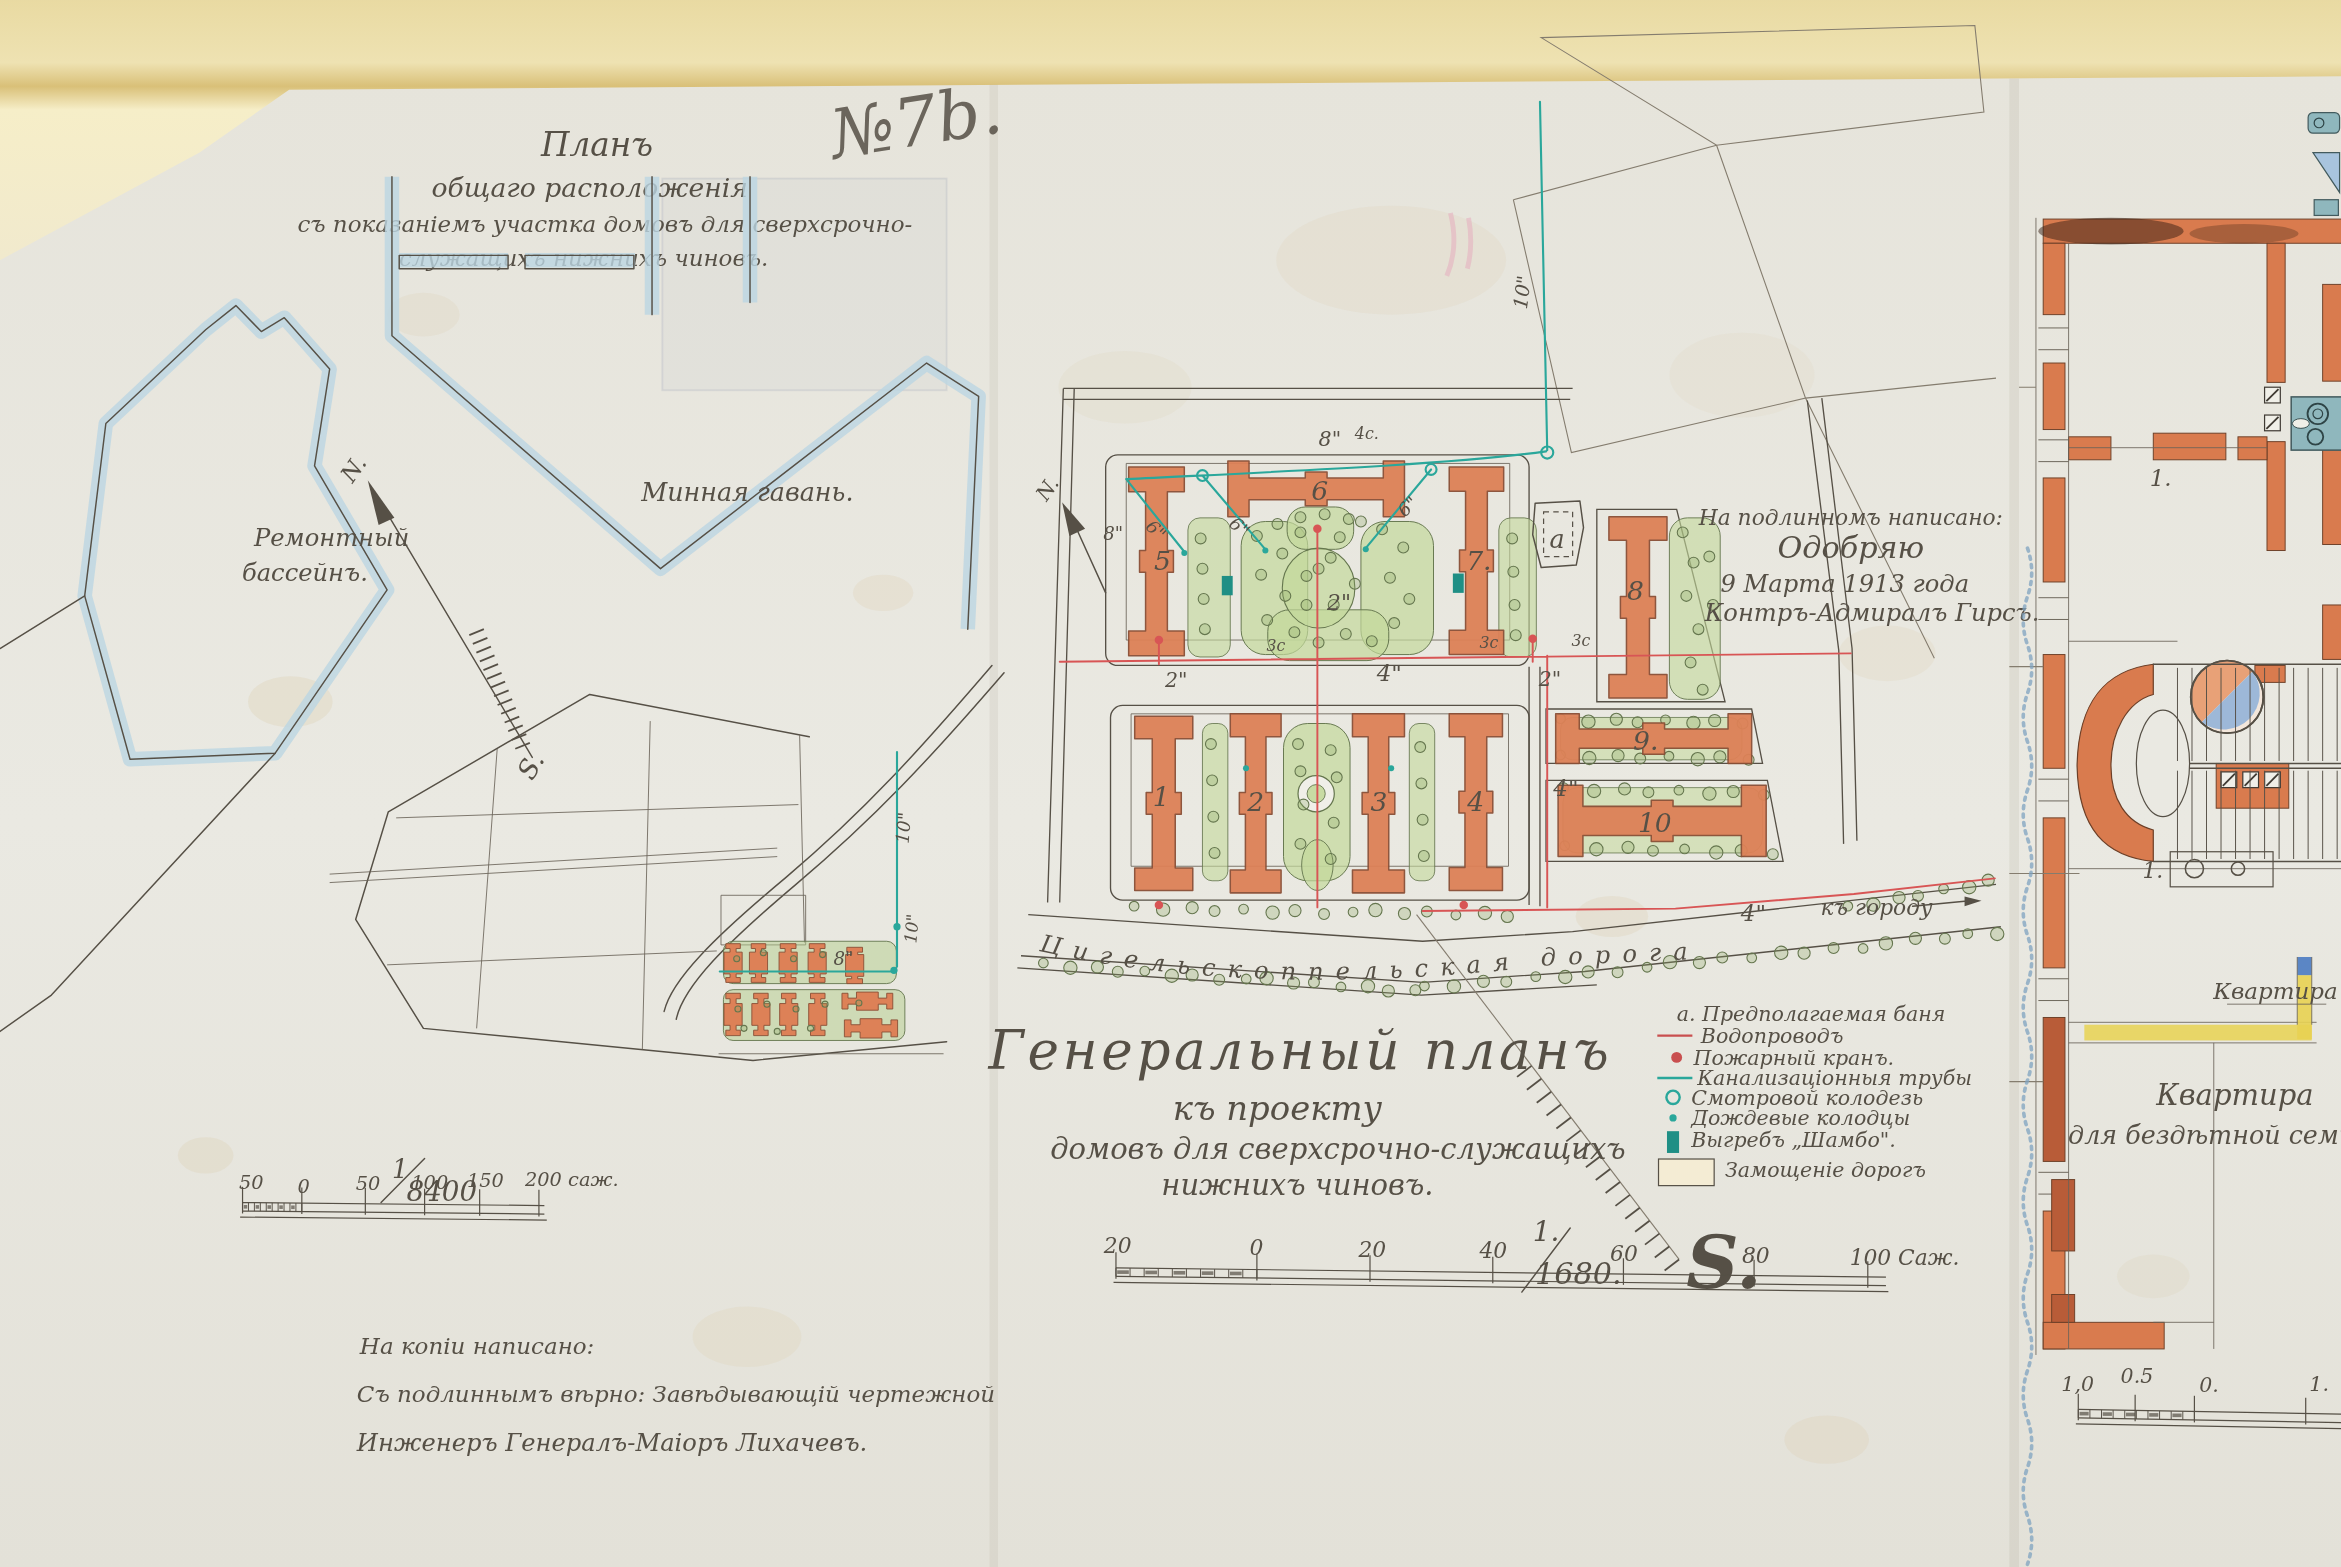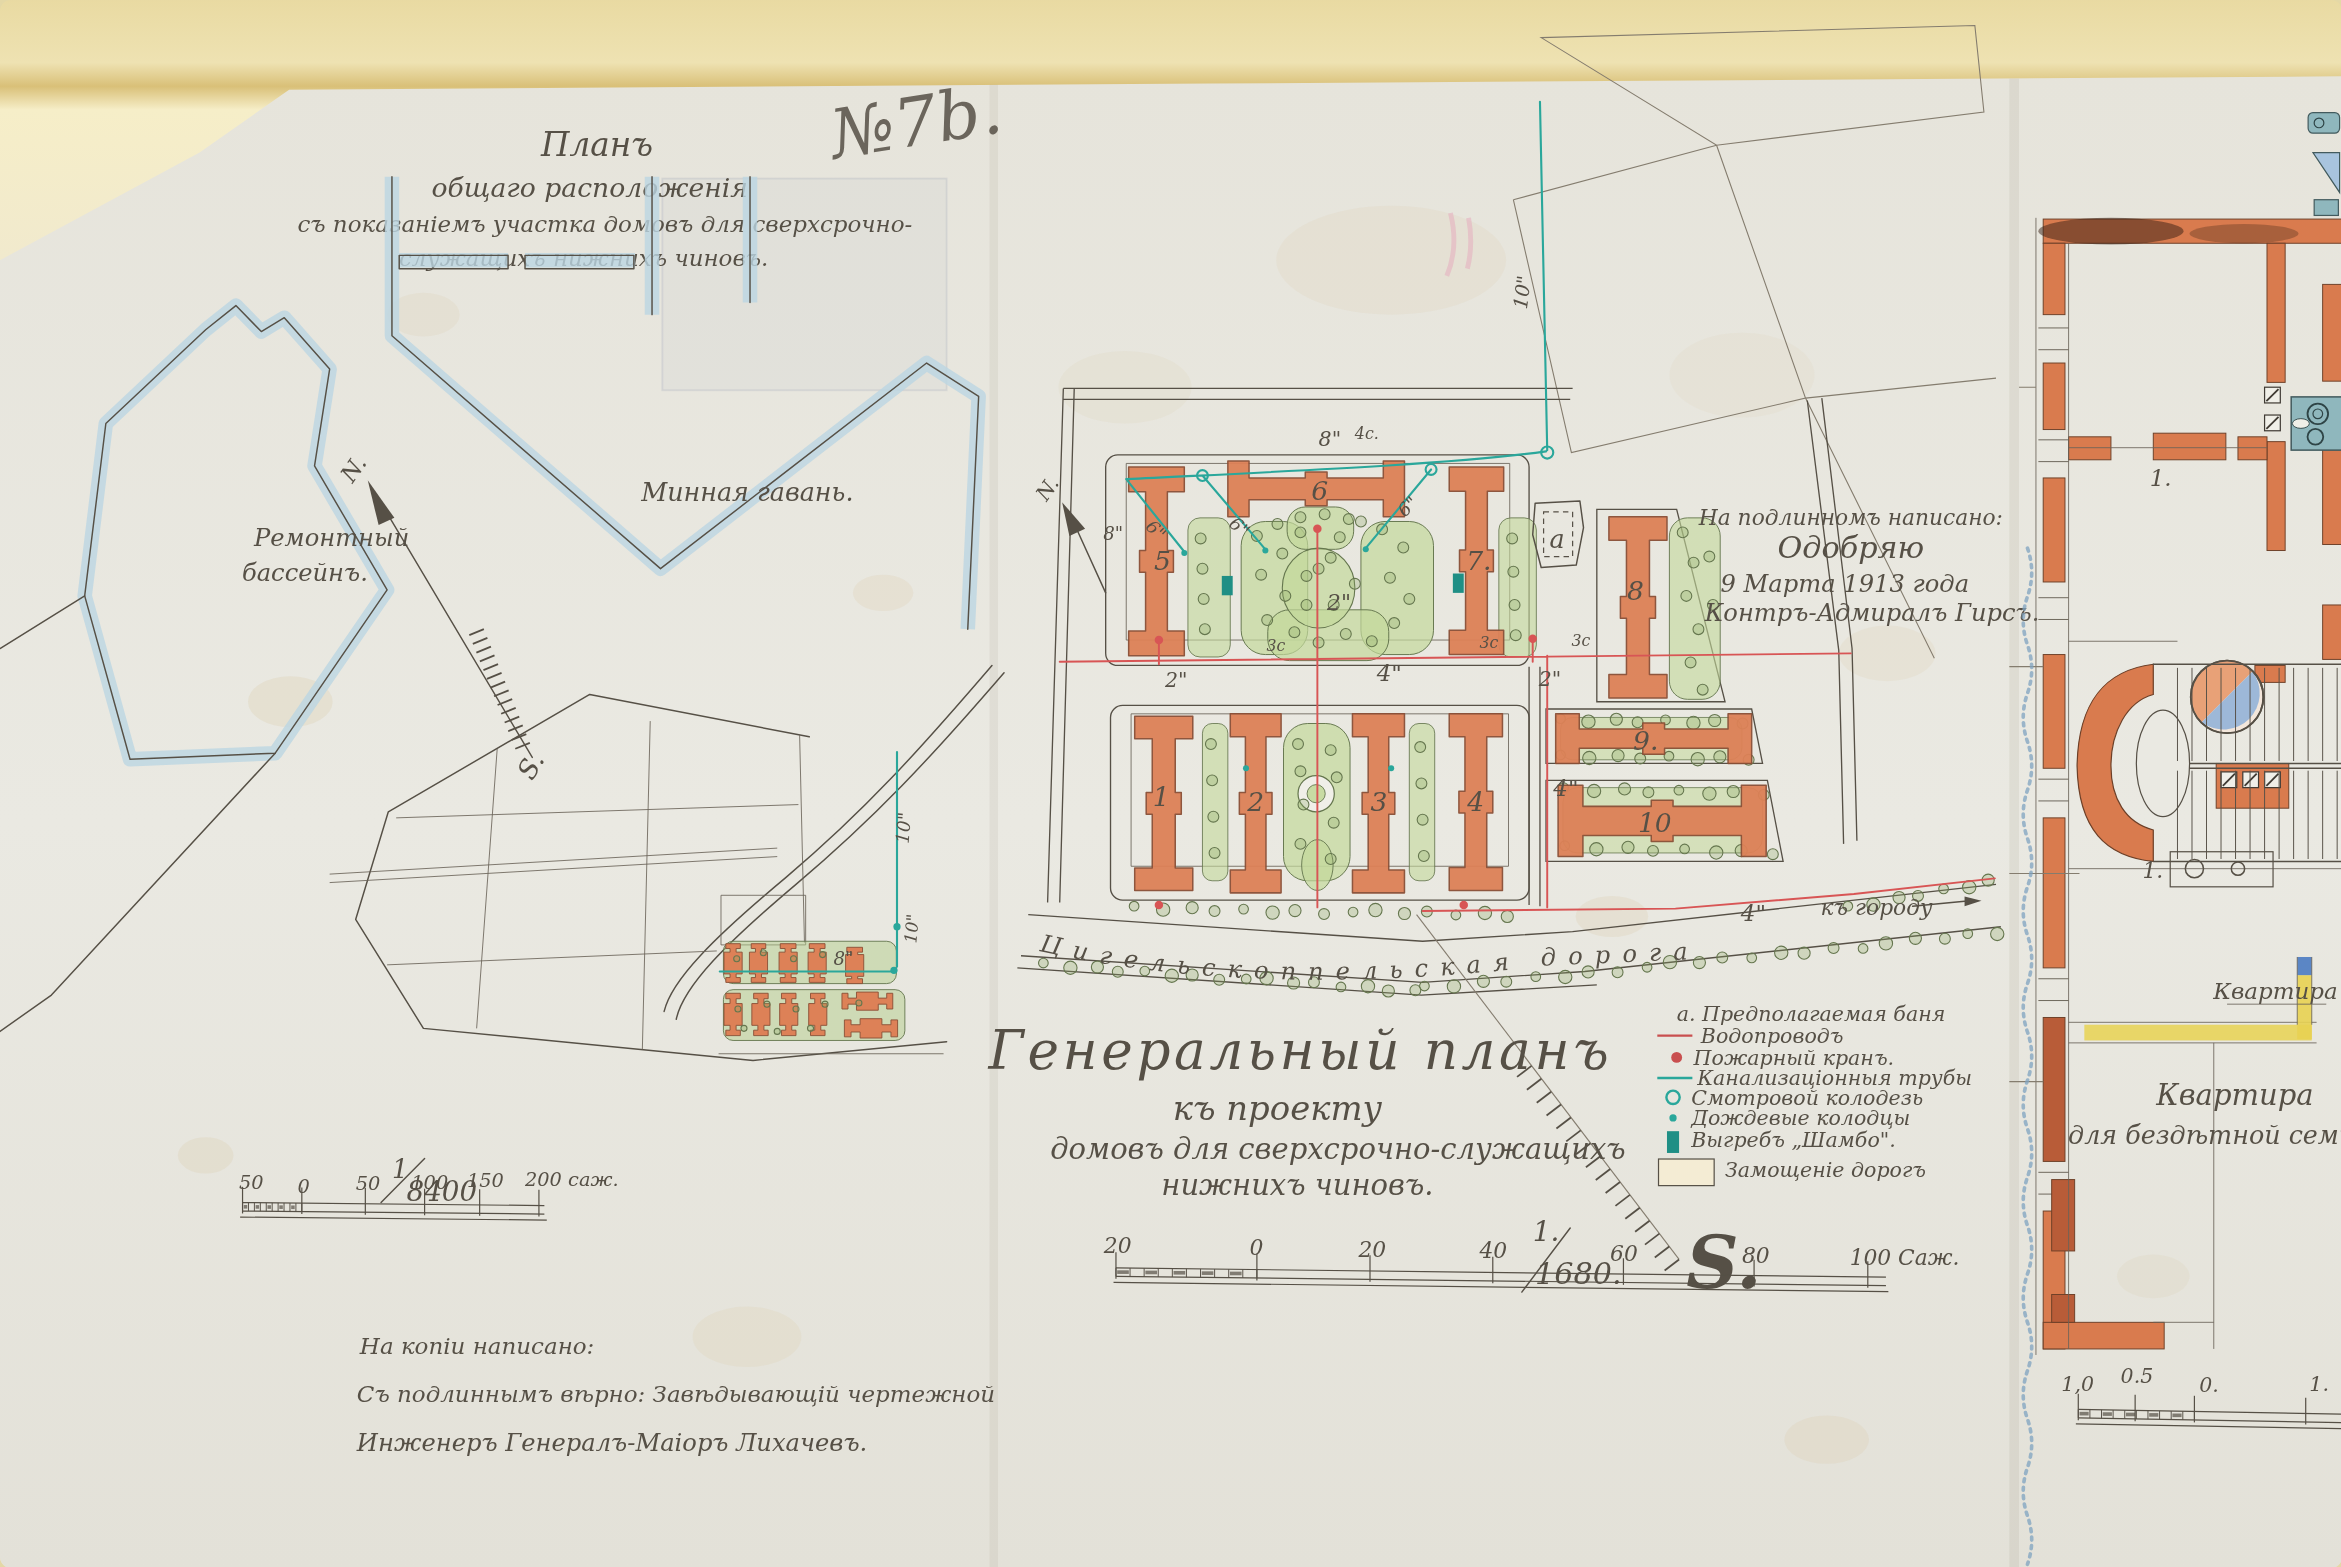--- a/index.html
+++ b/index.html
@@ -1,17 +1,17 @@
 <!DOCTYPE html>
 <html style="font-size:9.7px"><head>
 <meta charset="utf-8">
 <style>
   html,body{margin:0;padding:0;background:#e4d8a6;}
   #stage{position:relative;width:2342px;height:1568px;overflow:hidden;
-         font-family:"DejaVu Serif", serif;border-radius:11px;}
+         font-family:"DejaVu Serif", serif;}
   svg{display:block}
   text{fill:#565046}
   .hw{font-style:italic}
   .ink{stroke:#565046;fill:none;stroke-width:2.4;stroke-linecap:round;stroke-linejoin:round}
   .pencil{stroke:#847c6e;fill:none;stroke-width:1.8}
   .water{stroke:#bcd6e2;fill:none;stroke-width:24;opacity:.8;stroke-linejoin:round}
   .teal{stroke:#2aa79b;fill:none;stroke-width:3.5;stroke-linecap:round}
   .redl{stroke:#d85555;fill:none;stroke-width:3.2;stroke-linecap:round}
   .curb{stroke:#565046;fill:none;stroke-width:2.2}
   .thin{stroke:#6a6358;fill:none;stroke-width:1.4}

